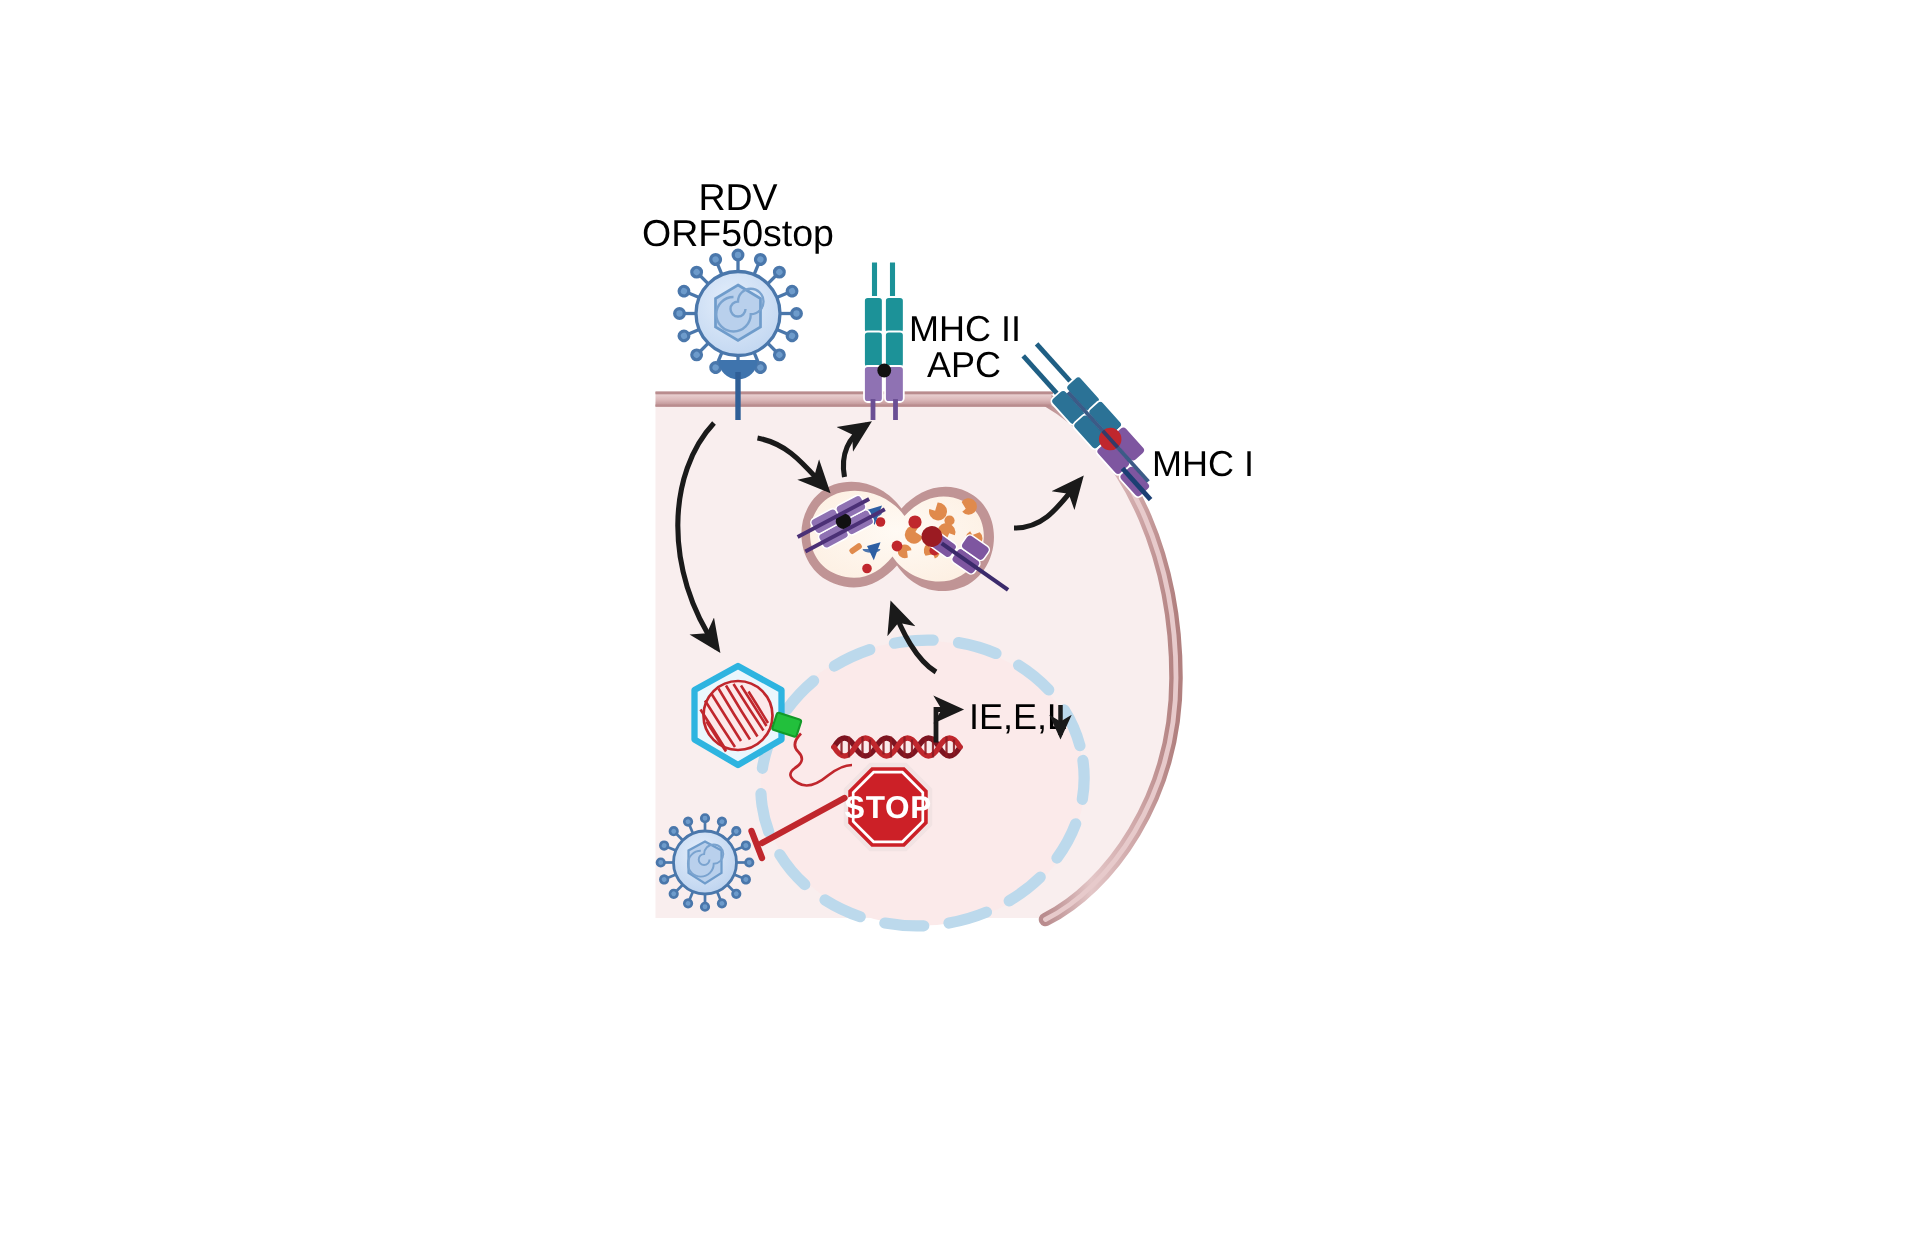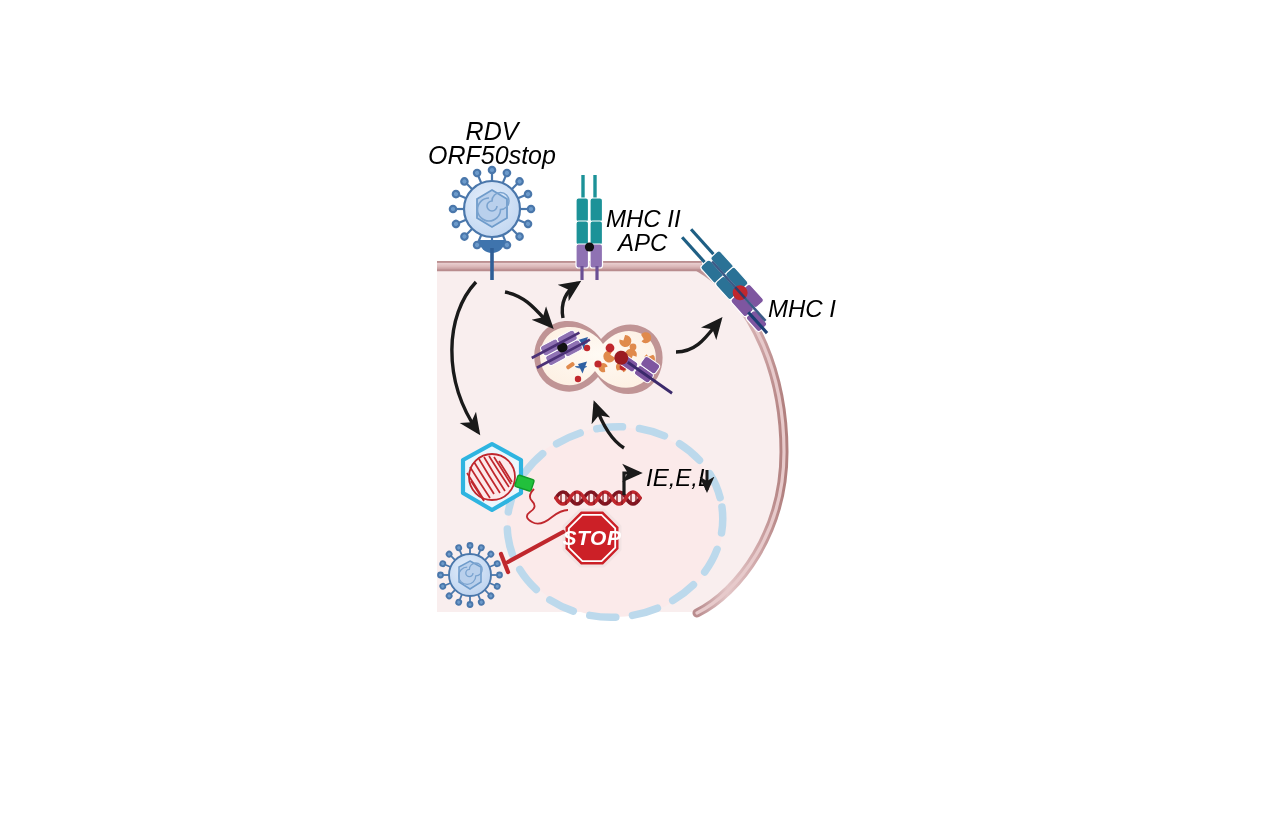--- a/index.html
+++ b/index.html
@@ -14,21 +14,20 @@
     overflow: hidden;
     font-family: "Liberation Sans", sans-serif;
     position: relative;
   }
   #figure-root {
     position: absolute;
     left: 0;
     top: 0;
     width: 1280px;
     height: 772px;
-    font-style: italic;
   }
   svg.diagram {
     display: block;
     width: 1280px;
     height: 829px;
   }
   .lbl {
     font-family: "Liberation Sans", sans-serif;
     fill: #000000;
     font-size: 24px;

